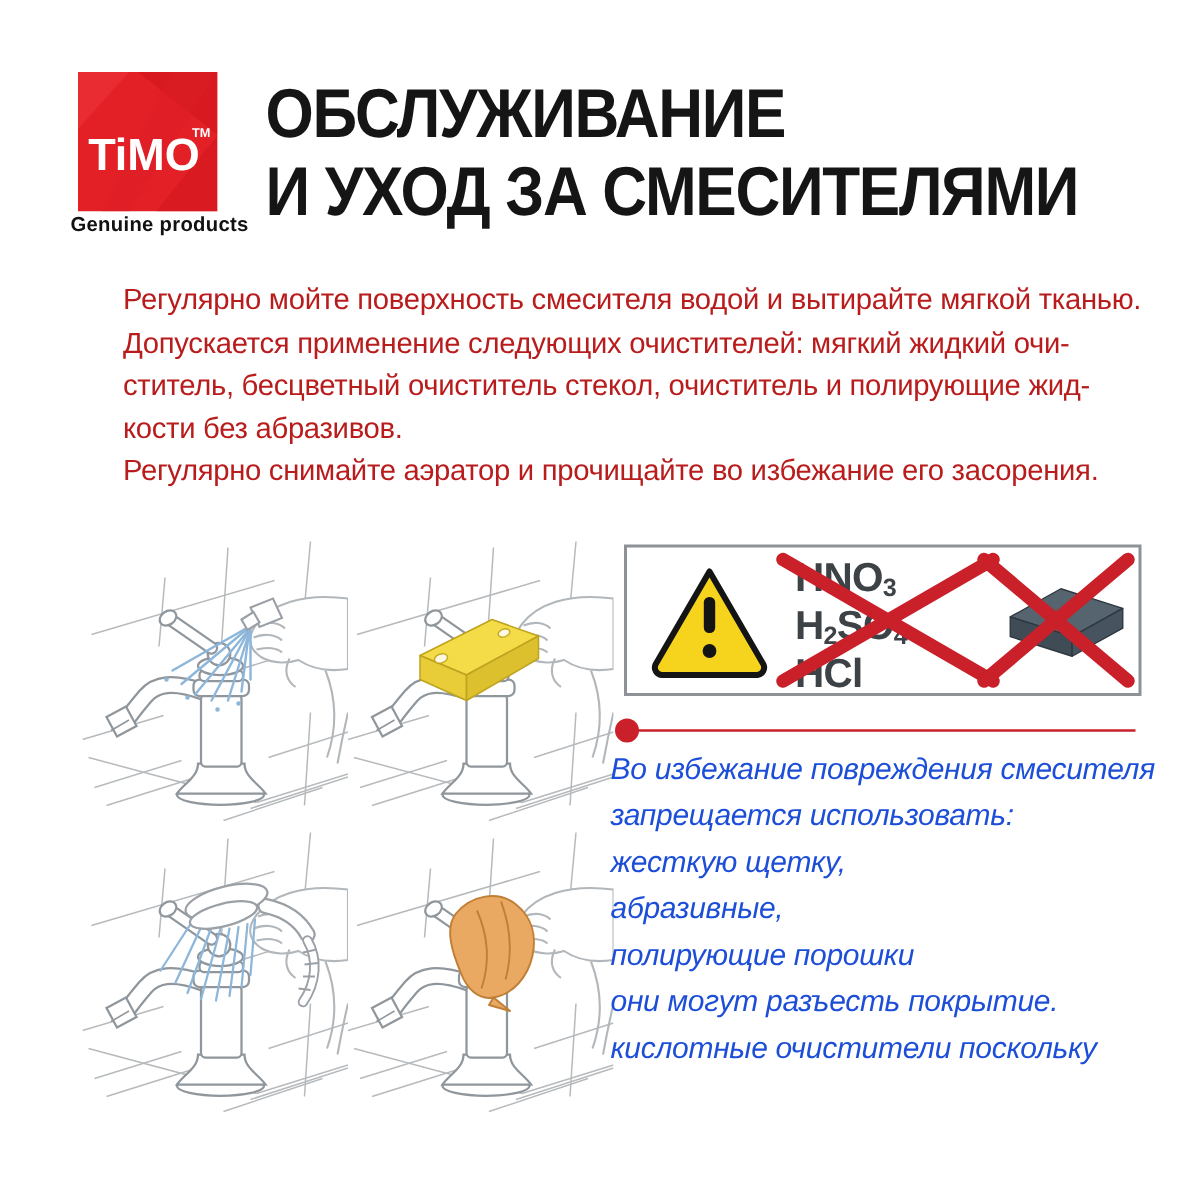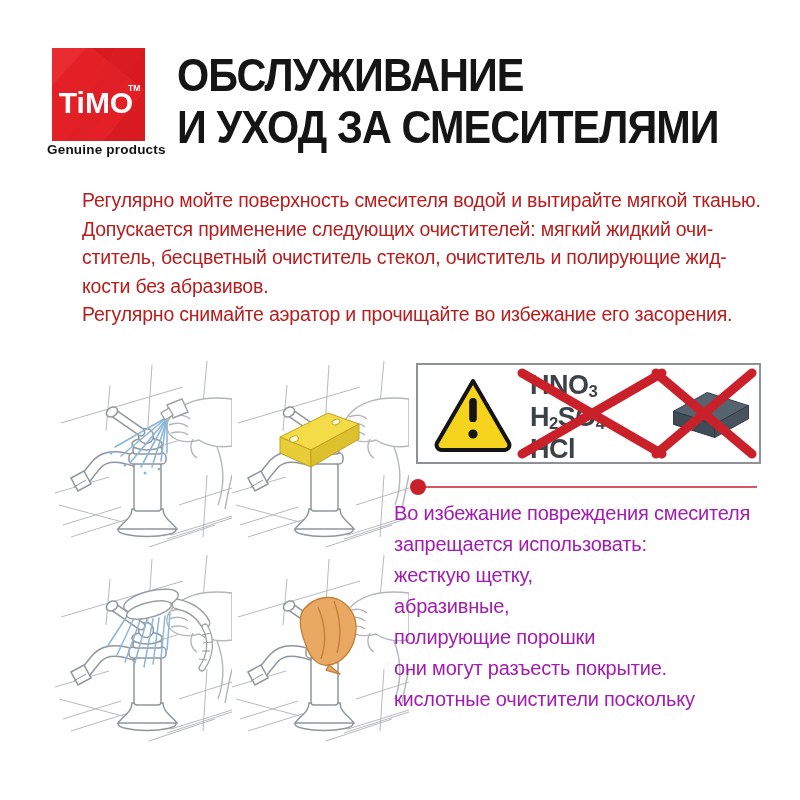--- a/index.html
+++ b/index.html
@@ -33,22 +33,22 @@
         color:#3d4247;letter-spacing:-0.5px;white-space:nowrap;}
   .chem .sub{font-size:0.62em;position:relative;top:0.18em;}
   .x-chem{position:absolute;left:96px;top:2px;width:156px;height:93px;}
   .spongebox{position:absolute;left:247px;top:20px;width:92px;height:60px;}
   .x-sponge{position:absolute;left:230px;top:2px;width:112px;height:93px;}
 
   
   .separator{position:absolute;left:408px;top:477px;width:354px;height:20px;}
 
   
-  .prohibit{position:absolute;left:394px;top:498px;font-size:20px;line-height:31px;
-            color:#a21caf;white-space:nowrap;letter-spacing:-0.2px;}
+  .prohibit{position:absolute;left:407px;top:498px;font-size:20px;line-height:31px;
+            color:#1d4ed8;white-space:nowrap;letter-spacing:-0.2px;font-style:italic;}
 
   svg text{font-family:"Liberation Sans",sans-serif;}
   .defs-holder{position:absolute;width:0;height:0;overflow:hidden;}
 </style>
 </head>
 <body>
 
 <svg class="defs-holder" aria-hidden="true">
   <defs>
     <g id="tiles" stroke="#b6babd" stroke-width="1" fill="none">

